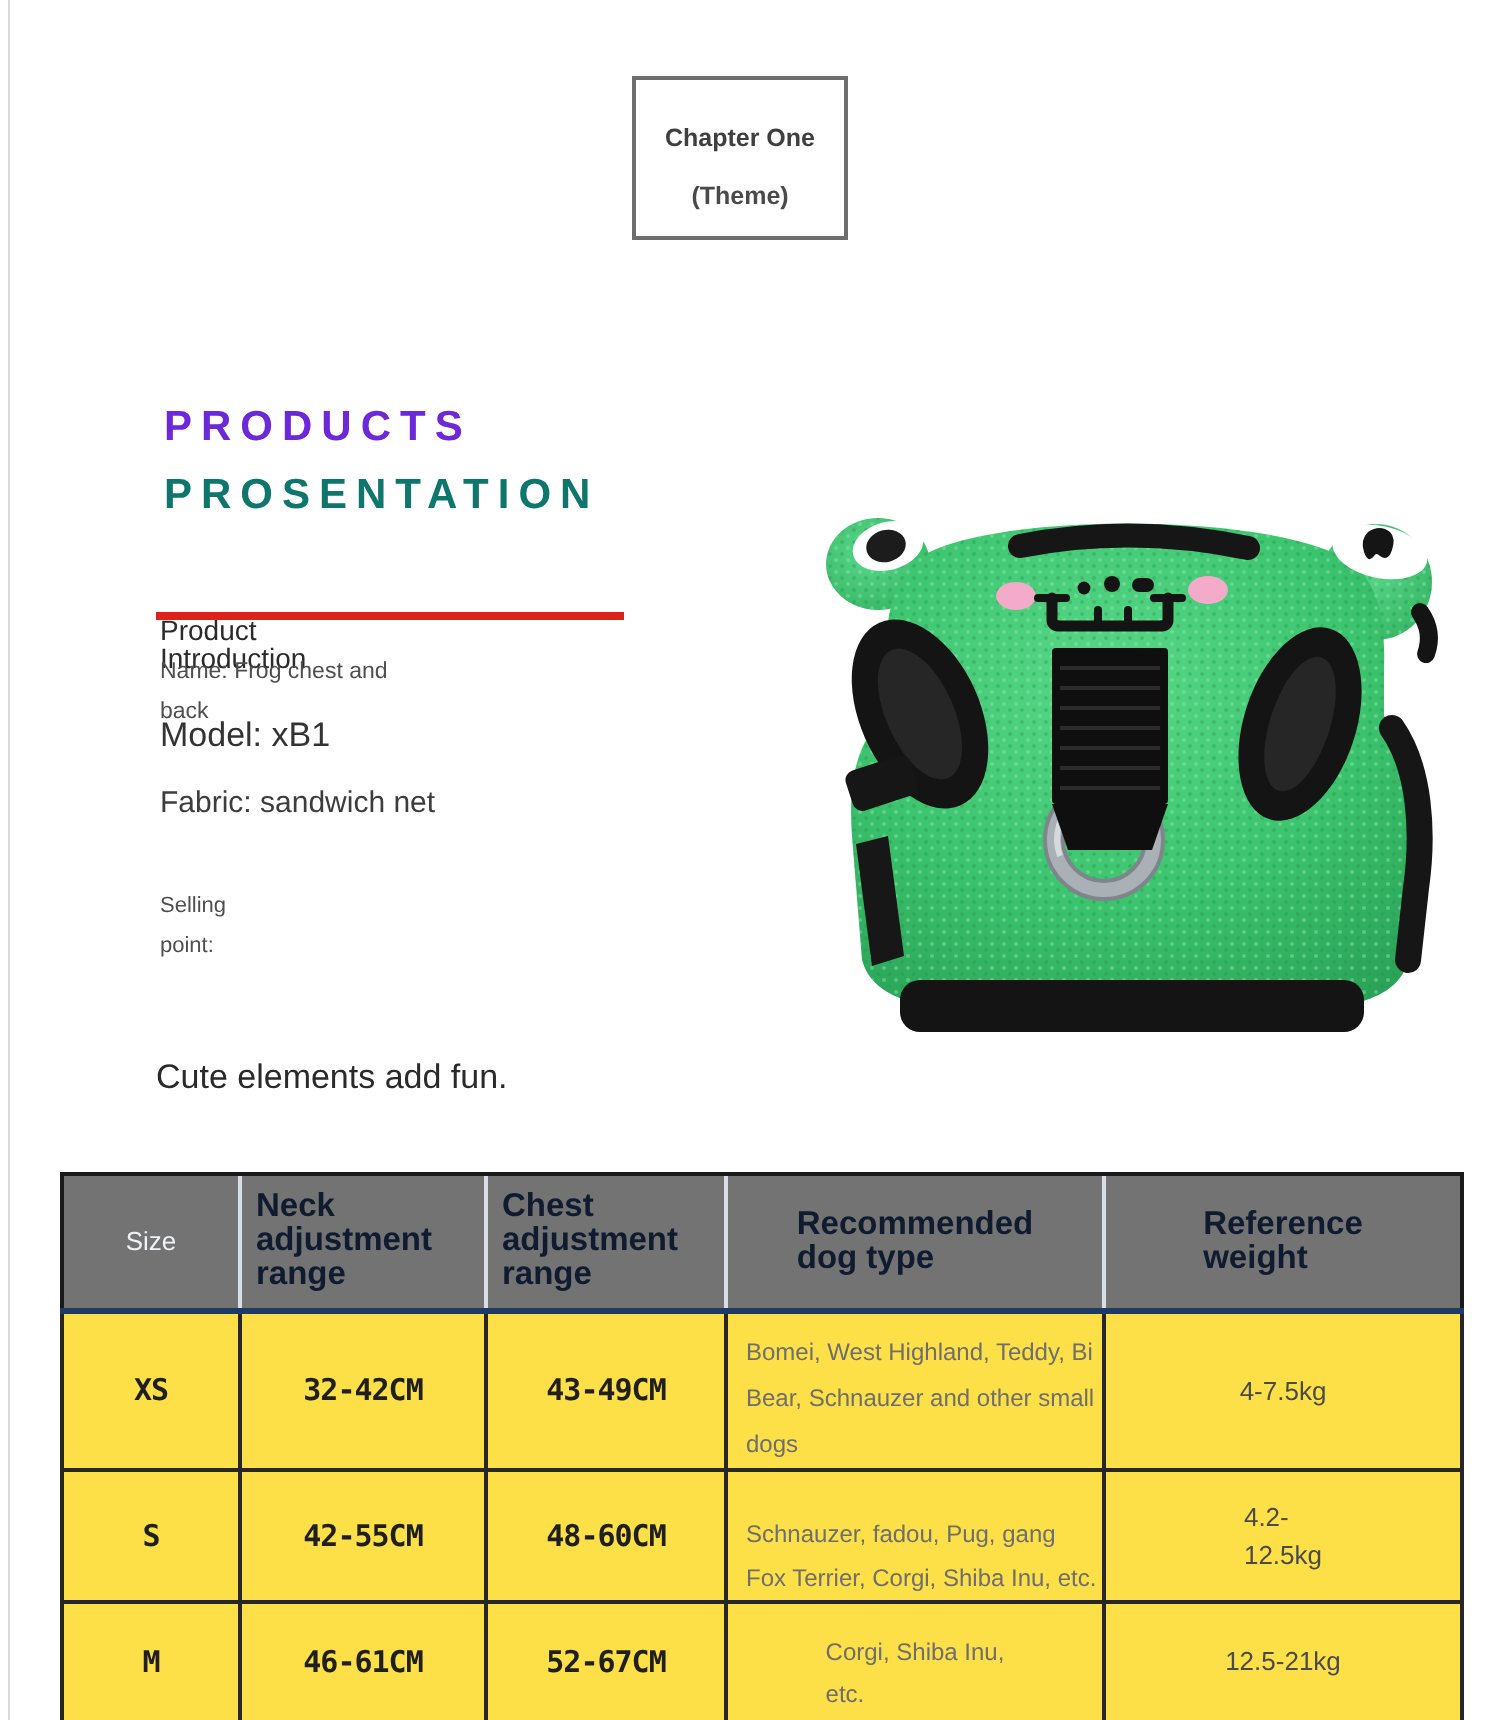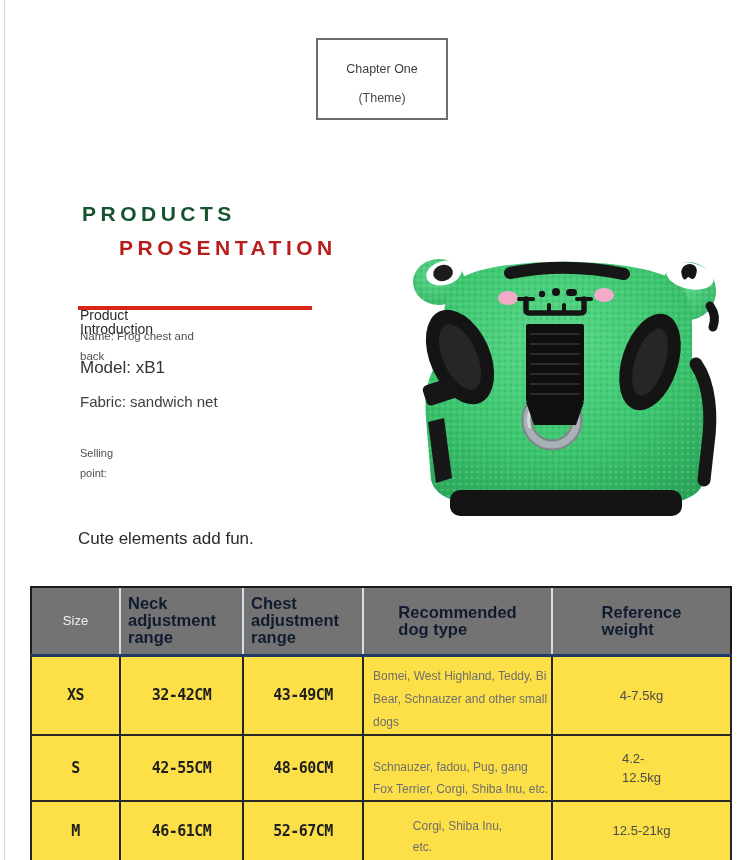--- a/index.html
+++ b/index.html
@@ -5,29 +5,29 @@
   html,body{margin:0;padding:0;background:#ffffff;}
   .page{
     position:relative;width:750px;height:860px;background:#ffffff;overflow:hidden;
     font-family:"Liberation Sans", sans-serif;color:#222;
   }
   .pre{white-space:pre-line;}
   .edge-line{position:absolute;left:4px;top:0;width:1px;height:860px;background:#d9d9d9;}
 
   
   .chapter-box{
-    position:absolute;left:316px;top:38px;width:132px;height:82px;
-    border:2px solid #6e6e6e;box-sizing:border-box;text-align:center;
+    position:absolute;left:316px;top:38px;width:108px;height:82px;
+    border:2px solid #6e6e6e;box-sizing:border-box;text-align:center;font-weight:bold;
   }
   .chapter-box .l1{margin-top:22px;font-size:12.5px;color:#3f3f3f;}
   .chapter-box .l2{margin-top:15px;font-size:12.5px;color:#4a4a4a;}
 
   
-  .h-products{position:absolute;left:82px;top:202px;font-size:21px;font-weight:700;letter-spacing:4.5px;color:#14532d;}
-  .h-prosentation{position:absolute;left:82px;top:236px;font-size:21px;font-weight:700;letter-spacing:4.5px;color:#b91c1c;margin-left:37px;}
+  .h-products{position:absolute;left:82px;top:202px;font-size:21px;font-weight:700;letter-spacing:4.5px;color:#6d28d9;}
+  .h-prosentation{position:absolute;left:82px;top:236px;font-size:21px;font-weight:700;letter-spacing:4.5px;color:#0f766e;}
   .h-sub{position:absolute;left:80px;top:264px;font-size:14px;line-height:14px;color:#2b2b2b;margin-top:44px;}
   .red-line{position:absolute;left:78px;top:306px;width:234px;height:4px;background:#da2418;}
 
   
   .d-name{position:absolute;left:80px;top:326px;font-size:11.5px;line-height:20px;color:#4f4f4f;}
   .d-model{position:absolute;left:80px;top:358px;font-size:17px;color:#333;}
   .d-fabric{position:absolute;left:80px;top:393px;font-size:15px;color:#3d3d3d;text-align:center;}
   .d-selling{position:absolute;left:80px;top:429px;font-size:11px;line-height:20px;color:#4f4f4f;margin-top:14px;}
   .d-para{position:absolute;left:78px;top:458px;width:330px;font-size:15px;line-height:19px;color:#2f2f2f;}
   .d-cute{position:absolute;left:78px;top:529px;font-size:17px;color:#2a2a2a;}

